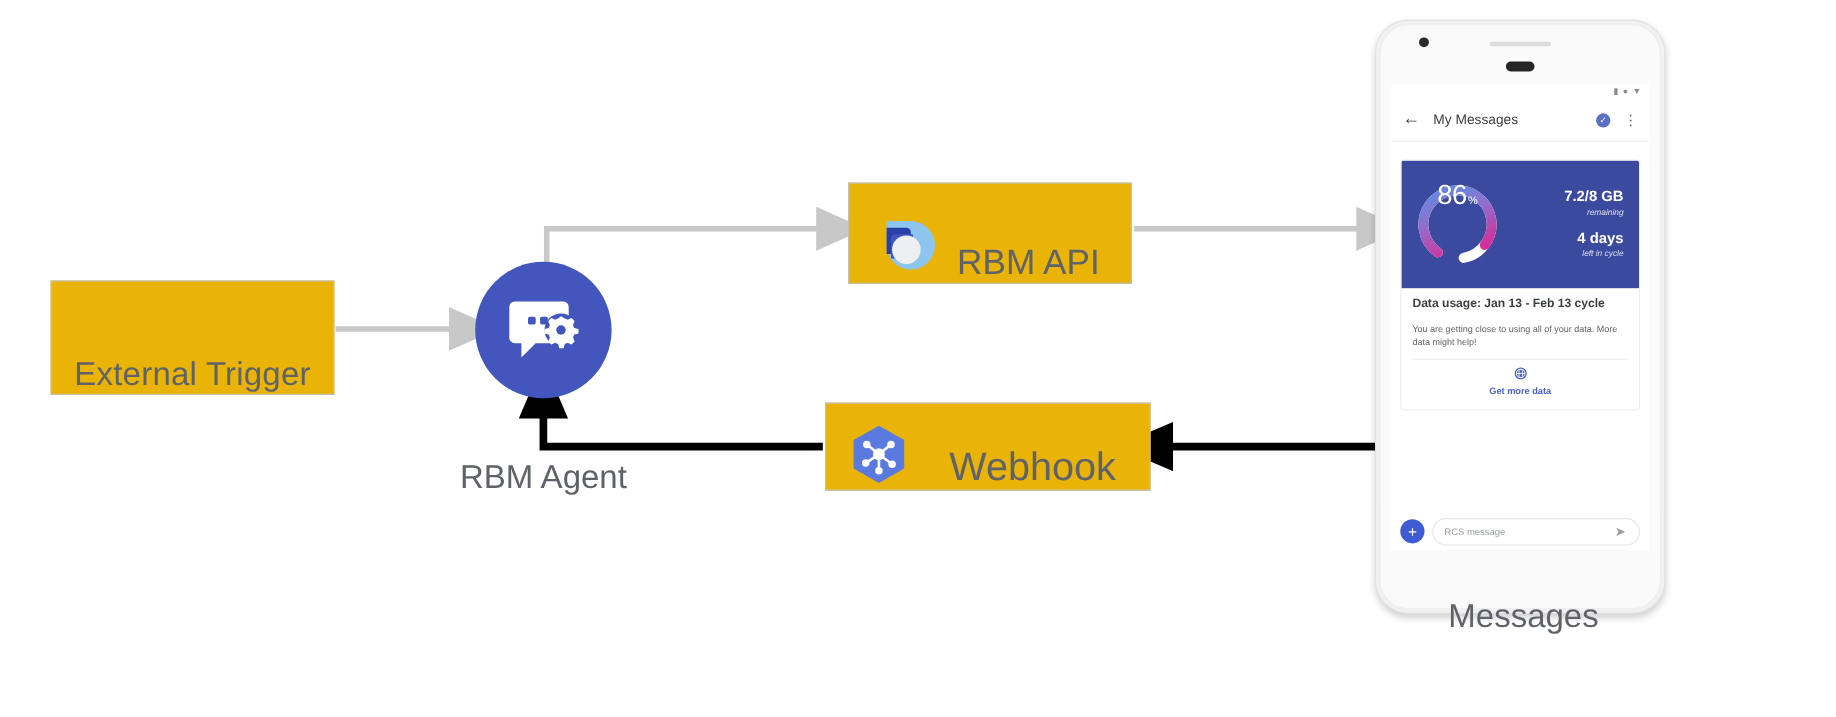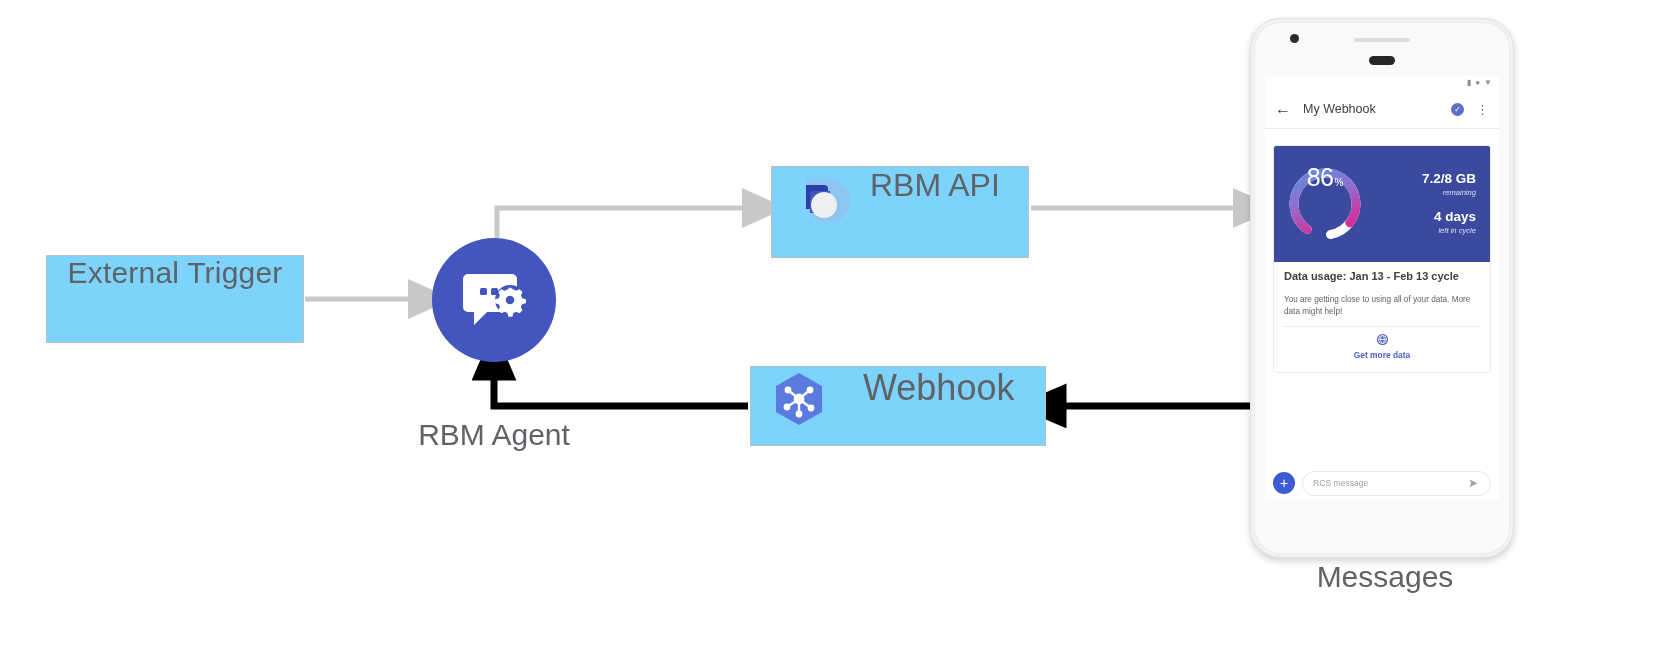--- a/index.html
+++ b/index.html
@@ -1,25 +1,25 @@
 <!DOCTYPE html>
 <html><head>
 <meta charset="utf-8">
 <style>
   html,body{margin:0;padding:0;background:#ffffff;}
   body{width:1669px;height:652px;position:relative;overflow:hidden;
        font-family:"Liberation Sans","DejaVu Sans",sans-serif;}
   .stage{position:absolute;inset:0;}
 
   
-  .node-box{position:absolute;box-sizing:border-box;border:1px solid #bfbfbf;background:#7dd3fc;
-            display:flex;align-items:flex-start;}
+  .node-box{position:absolute;box-sizing:border-box;border:1px solid #bfbfbf;background:#eab308;
+            display:flex;align-items:flex-end;}
   .node-label{color:#5f6368;font-weight:300;white-space:nowrap;}
 
-  #external-trigger{left:46px;top:255px;width:258px;height:88px;justify-content:center;}
+  #external-trigger{left:46px;top:255px;width:258px;height:104px;justify-content:center;}
   #external-trigger .node-label{font-size:30px;letter-spacing:.2px;}
 
   #rbm-api-box{left:771px;top:166px;width:258px;height:92px;padding-left:16px;gap:14px;}
   #rbm-api-box .node-label{font-size:32px;}
 
   #webhook-box{left:750px;top:366px;width:296px;height:80px;padding-left:16px;gap:32px;}
   #webhook-box .node-label{font-size:36px;}
 
   
   #rbm-agent-node{position:absolute;left:432px;top:238px;width:124px;height:124px;}
@@ -84,21 +84,21 @@
   #card-action-label{font-size:8.4px;color:#4a62c8;font-weight:700;}
 
   #composer{height:40px;display:flex;align-items:center;gap:7px;padding:0 8px;background:#fff;}
   #plus-button{width:22px;height:22px;border-radius:50%;background:#3f5bd4;color:#fff;font-size:14px;
      display:flex;align-items:center;justify-content:center;line-height:1;flex:0 0 22px;}
   #composer-field{flex:1;height:23px;border:1px solid #e6e6e6;border-radius:13px;display:flex;
      align-items:center;padding:0 10px;}
   #composer-placeholder{font-size:8.6px;color:#9aa0a6;flex:1;}
   #send-icon{font-size:12px;color:#9aa0a6;margin-right:2px;}
 
-  #phone-caption{position:absolute;left:1230px;top:560px;width:310px;text-align:center;
+  #phone-caption{position:absolute;left:1230px;top:544px;width:310px;text-align:center;
      font-size:30px;font-weight:300;color:#5f6368;}
 </style>
 </head>
 <body>
 
 <div class="stage">
 
   <svg id="connectors" viewBox="0 0 1669 652">
     <defs>
       <marker id="grey-head" markerWidth="10" markerHeight="10" refX="2" refY="4" orient="auto">
@@ -198,21 +198,21 @@
     <div id="phone-screen">
 
       <div id="status-bar">
         <span class="sb-glyph">▮</span>
         <span class="sb-glyph">●</span>
         <span class="sb-glyph">▼</span>
       </div>
 
       <div id="app-bar">
         <span id="back-arrow">←</span>
-        <span id="app-title">My Webhook</span>
+        <span id="app-title">My Messages</span>
         <span id="verified-badge">✓</span>
         <span id="overflow-menu">⋮</span>
       </div>
 
       <div id="thread">
 
 
         <div id="rich-card">
           <div id="card-hero">
 

